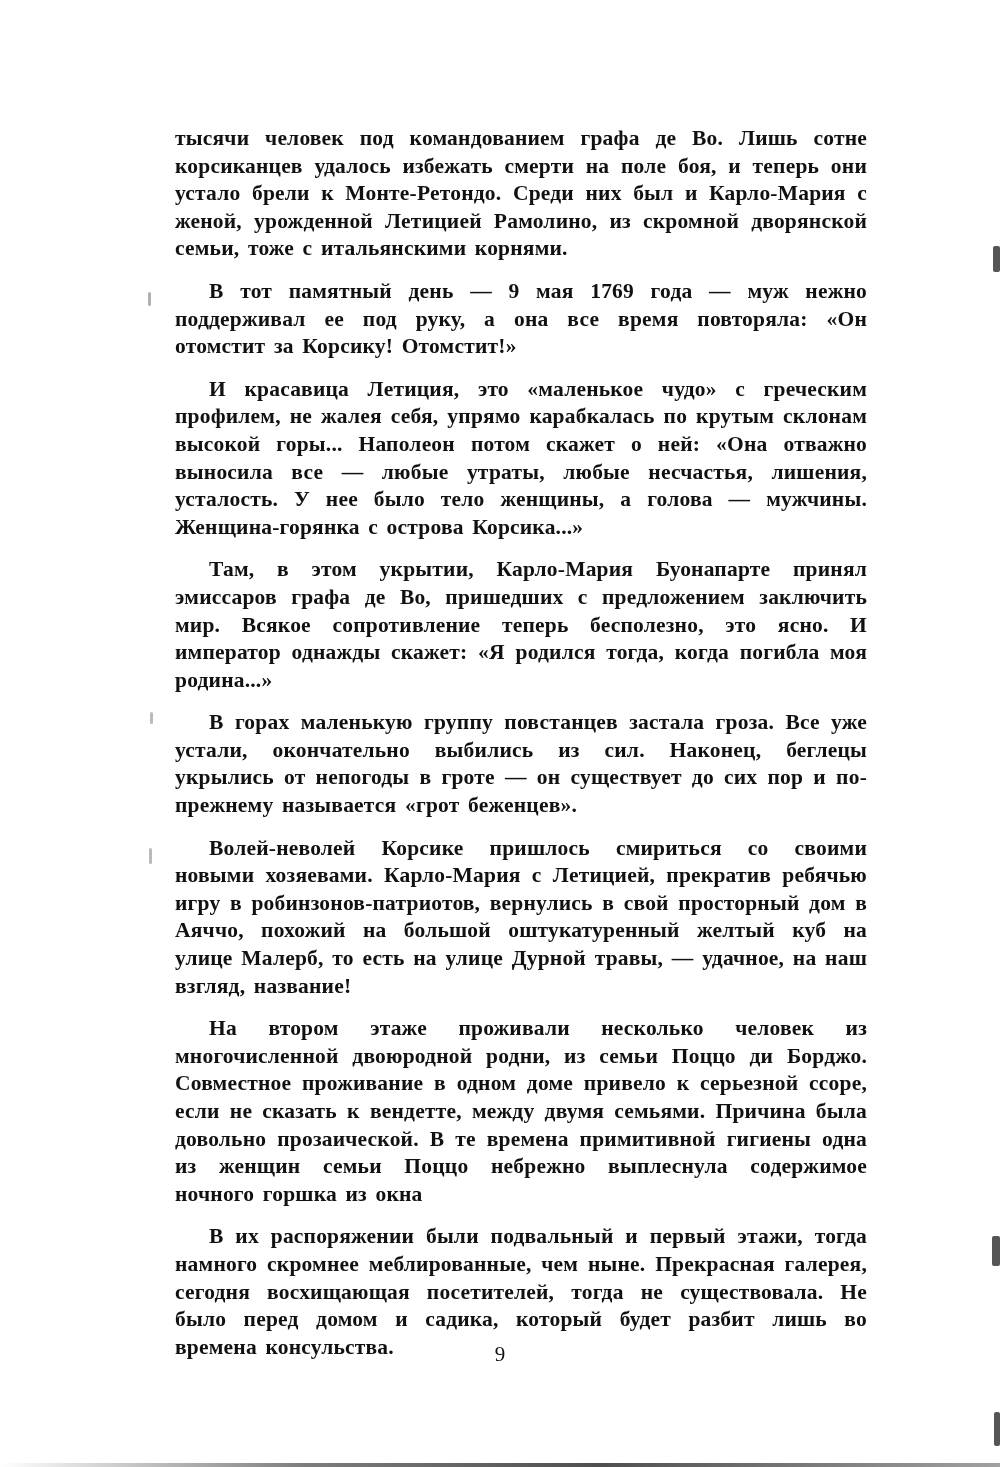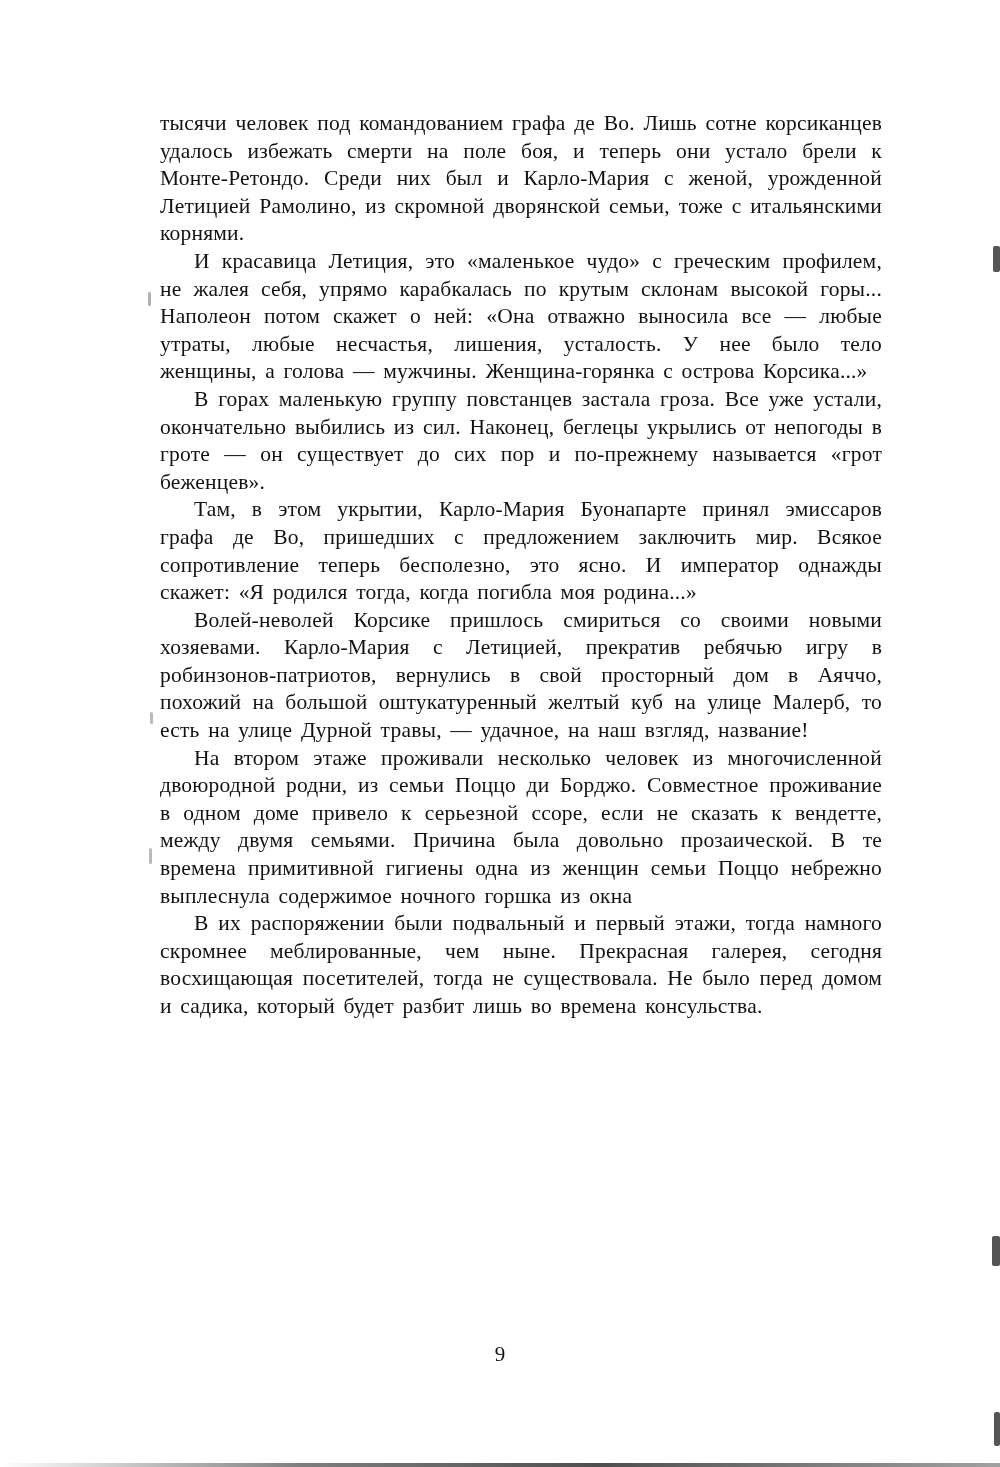--- a/index.html
+++ b/index.html
@@ -20,22 +20,23 @@
     left: 160px;
     top: 110px;
     width: 722px;
     font-size: 21.5px;
     line-height: 27.6px;
     text-align: justify;
     word-spacing: 3px;
     letter-spacing: 0.2px;
   }
   .page-text p {
-    margin: 0;
+    margin: 15px;
     text-indent: 34px;
+    font-weight: bold;
   }
   .page-text p.no-indent {
     text-indent: 0;
   }
   .page-number {
     position: absolute;
     top: 1342px;
     left: 0;
     width: 100%;
     text-align: center;
@@ -63,23 +64,24 @@
     height: 4px;
     background: linear-gradient(to right, rgba(20,20,20,0.0) 0%, rgba(20,20,20,0.55) 30%, rgba(20,20,20,0.75) 60%, rgba(20,20,20,0.4) 100%);
   }
 </style>
 </head>
 <body>
 
 <div>
   <div class="page-text">
       <p class="no-indent">тысячи человек под командованием графа де Во. Лишь сотне корсиканцев удалось избежать смерти на поле боя, и теперь они устало брели к Монте-Ретондо. Среди них был и Карло-Мария с женой, урожденной Летицией Рамолино, из скромной дворянской семьи, тоже с итальянскими корнями.</p>
+      <p>В тот памятный день — 9 мая 1769 года — муж нежно поддерживал ее под руку, а она все время повторяла: «Он отомстит за Корсику! Отомстит!»</p>
       <p>И красавица Летиция, это «маленькое чудо» с греческим профилем, не жалея себя, упрямо карабкалась по крутым склонам высокой горы... Наполеон потом скажет о ней: «Она отважно выносила все — любые утраты, любые несчастья, лишения, усталость. У нее было тело женщины, а голова — мужчины. Женщина-горянка с острова Корсика...»</p>
+      <p>Там, в этом укрытии, Карло-Мария Буонапарте принял эмиссаров графа де Во, пришедших с предложением заключить мир. Всякое сопротивление теперь бесполезно, это ясно. И император однажды скажет: «Я родился тогда, когда погибла моя родина...»</p>
       <p>В горах маленькую группу повстанцев застала гроза. Все уже устали, окончательно выбились из сил. Наконец, беглецы укрылись от непогоды в гроте — он существует до сих пор и по-прежнему называется «грот беженцев».</p>
-      <p>Там, в этом укрытии, Карло-Мария Буонапарте принял эмиссаров графа де Во, пришедших с предложением заключить мир. Всякое сопротивление теперь бесполезно, это ясно. И император однажды скажет: «Я родился тогда, когда погибла моя родина...»</p>
       <p>Волей-неволей Корсике пришлось смириться со своими новыми хозяевами. Карло-Мария с Летицией, прекратив ребячью игру в робинзонов-патриотов, вернулись в свой просторный дом в Аяччо, похожий на большой оштукатуренный желтый куб на улице Малерб, то есть на улице Дурной травы, — удачное, на наш взгляд, название!</p>
       <p>На втором этаже проживали несколько человек из многочисленной двоюродной родни, из семьи Поццо ди Борджо. Совместное проживание в одном доме привело к серьезной ссоре, если не сказать к вендетте, между двумя семьями. Причина была довольно прозаической. В те времена примитивной гигиены одна из женщин семьи Поццо небрежно выплеснула содержимое ночного горшка из окна</p>
       <p>В их распоряжении были подвальный и первый этажи, тогда намного скромнее меблированные, чем ныне. Прекрасная галерея, сегодня восхищающая посетителей, тогда не существовала. Не было перед домом и садика, который будет разбит лишь во времена консульства.</p>
     </div>
 
   <div class="page-number">9</div>
 
   <div class="artifact a1"></div>
   <div class="artifact a2"></div>
   <div class="artifact a3"></div>

